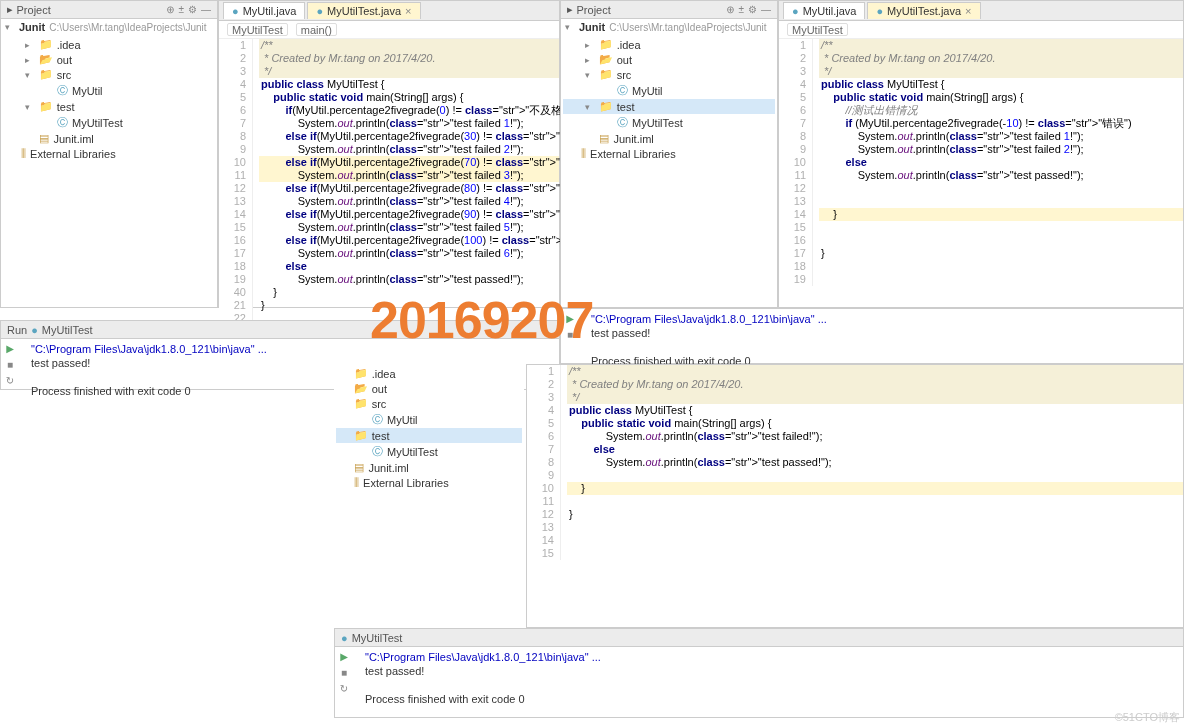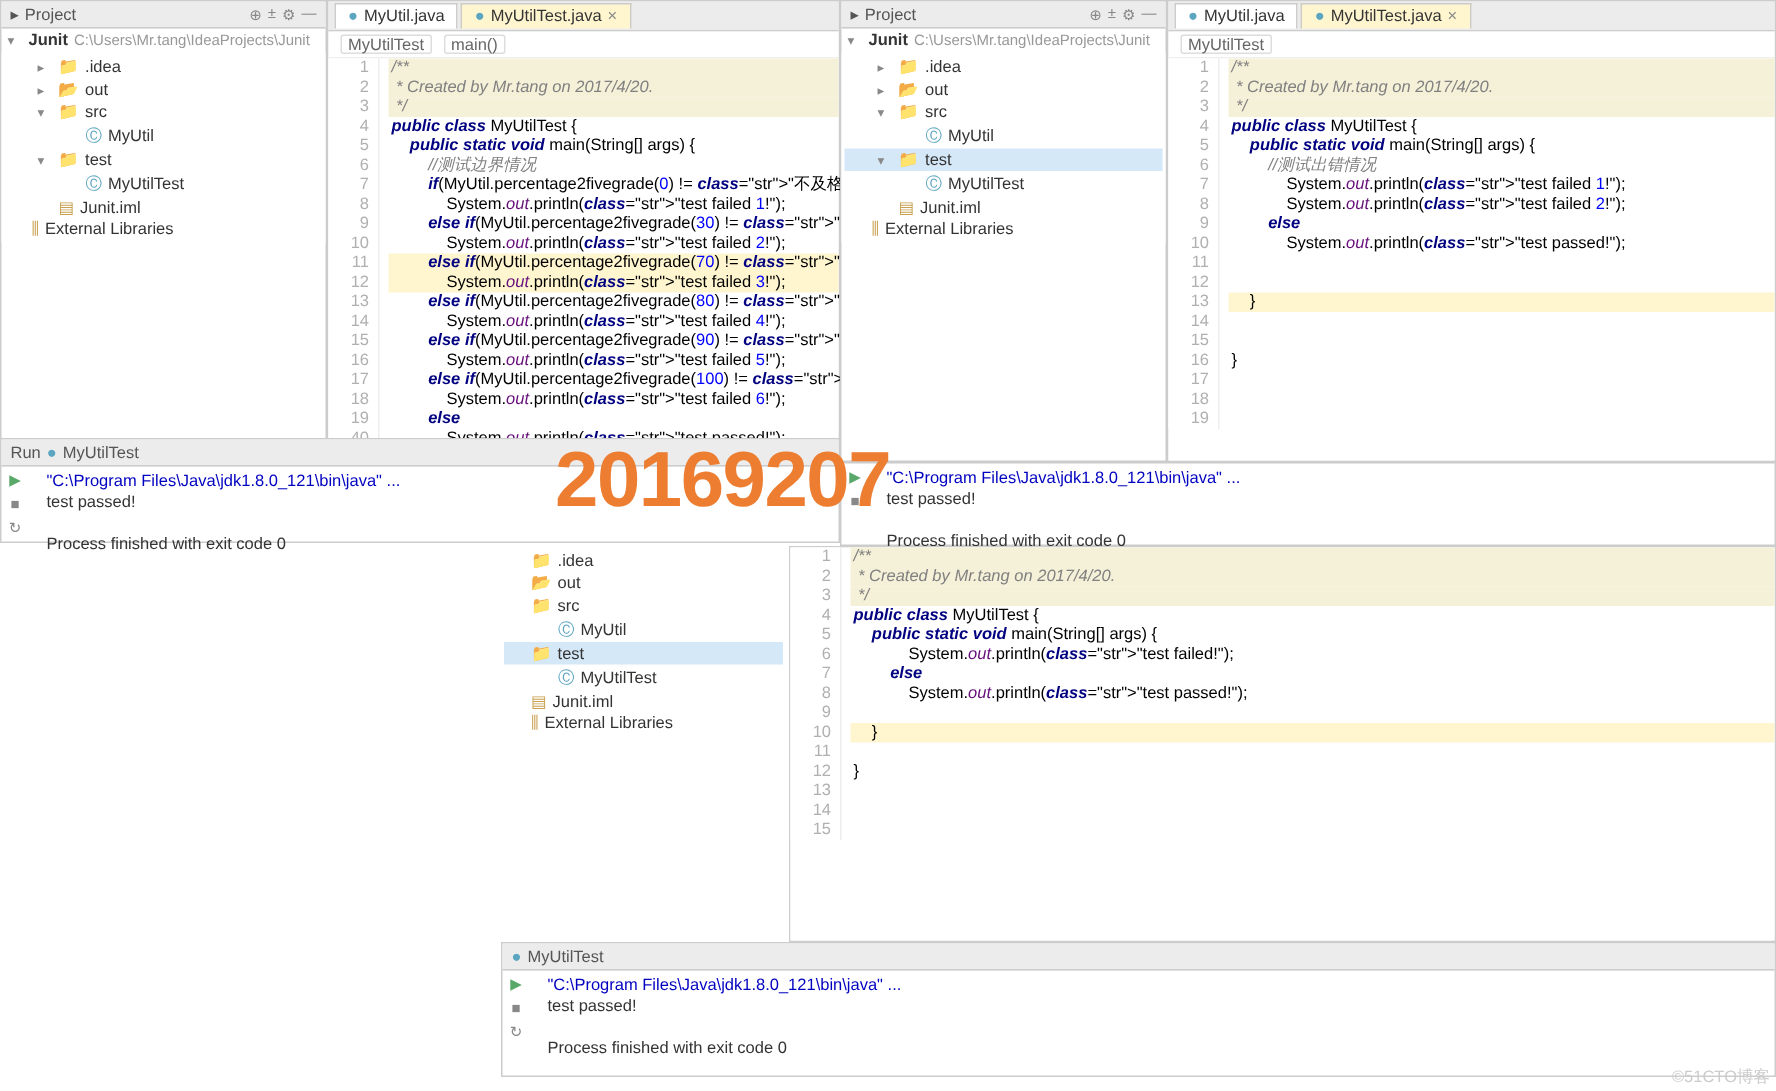--- a/index.html
+++ b/index.html
@@ -17,21 +17,21 @@
 .tree .indent { display: inline-block; width: 14px; }
 .chevron { width: 10px; display: inline-block; color: #888; font-size: 9px; }
 .path-hint { color: #999; font-size: 10px; }
 .editor { position: relative; font-family: "Consolas", monospace; font-size: 11px; line-height: 13px; background: #fff; }
 .gutter { position: absolute; left: 0; top: 0; width: 34px; text-align: right; color: #b0b0b0; background: #fff; border-right: 1px solid #eee; padding-right: 6px; }
 .gutter .ln { height: 13px; }
 .code { margin-left: 40px; padding-top: 0; }
 .code .line { height: 13px; white-space: pre; padding-left: 2px; }
 .code .line.cmt { background: #f5f0d8; color: #999; font-style: italic; }
 .code .line.hl { background: #fff6d0; }
-.kw { color: #000080; font-weight: bold; font-style: italic; }
+.kw { color: #000080; font-weight: bold; }
 .num { color: #0000ff; }
 .mtd { color: #000; }
 .cmt-txt { color: #808080; font-style: italic; }
 .fld { color: #660e7a; font-style: italic; }
 .tool-header { height: 18px; background: #ececec; border-bottom: 1px solid #ccc; padding: 1px 6px; font-size: 10px; color: #555; display: flex; align-items: center; gap: 4px; }
 .tool-icons { display: flex; gap: 4px; margin-left: auto; }
 .tool-icons span { color: #888; font-size: 10px; }
 .console { font-family: "Consolas", monospace; font-size: 11px; padding: 4px 8px 4px 30px; color: #333; position: relative; }
 .console .c-line { height: 14px; }
 .console .blue { color: #0000c0; }
@@ -154,21 +154,20 @@
         <div class="ln">40</div>
         <div class="ln">21</div>
         <div class="ln">22</div>
       </div>
       <div class="code">
         <div class="line cmt"><span class="cmt-txt">/**</span></div>
         <div class="line cmt"><span class="cmt-txt"> * Created by Mr.tang on 2017/4/20.</span></div>
         <div class="line cmt"><span class="cmt-txt"> */</span></div>
         <div class="line "><span class="kw">public</span> <span class="kw">class</span> MyUtilTest {</div>
         <div class="line ">    <span class="kw">public</span> <span class="kw">static</span> <span class="kw">void</span> main(String[] args) {</div>
-        <div class="line ">        <span class="cmt-txt">//测试边界情况</span></div>
         <div class="line ">        <span class="kw">if</span>(MyUtil.<span class="mtd">percentage2fivegrade</span>(<span class="num">0</span>) != <span <span="" class="kw">class</span>="str"&gt;"不及格")</div>
         <div class="line ">            System.<span class="fld">out</span>.<span class="mtd">println</span>(<span <span="" class="kw">class</span>="str"&gt;"test failed <span class="num">1</span>!");</div>
         <div class="line ">        <span class="kw">else</span> <span class="kw">if</span>(MyUtil.<span class="mtd">percentage2fivegrade</span>(<span class="num">30</span>) != <span <span="" class="kw">class</span>="str"&gt;"及格")</div>
         <div class="line ">            System.<span class="fld">out</span>.<span class="mtd">println</span>(<span <span="" class="kw">class</span>="str"&gt;"test failed <span class="num">2</span>!");</div>
         <div class="line hl">        <span class="kw">else</span> <span class="kw">if</span>(MyUtil.<span class="mtd">percentage2fivegrade</span>(<span class="num">70</span>) != <span <span="" class="kw">class</span>="str"&gt;"中等")</div>
         <div class="line hl">            System.<span class="fld">out</span>.<span class="mtd">println</span>(<span <span="" class="kw">class</span>="str"&gt;"test failed <span class="num">3</span>!");</div>
         <div class="line ">        <span class="kw">else</span> <span class="kw">if</span>(MyUtil.<span class="mtd">percentage2fivegrade</span>(<span class="num">80</span>) != <span <span="" class="kw">class</span>="str"&gt;"良好")</div>
         <div class="line ">            System.<span class="fld">out</span>.<span class="mtd">println</span>(<span <span="" class="kw">class</span>="str"&gt;"test failed <span class="num">4</span>!");</div>
         <div class="line ">        <span class="kw">else</span> <span class="kw">if</span>(MyUtil.<span class="mtd">percentage2fivegrade</span>(<span class="num">90</span>) != <span <span="" class="kw">class</span>="str"&gt;"优秀")</div>
         <div class="line ">            System.<span class="fld">out</span>.<span class="mtd">println</span>(<span <span="" class="kw">class</span>="str"&gt;"test failed <span class="num">5</span>!");</div>
@@ -288,36 +287,37 @@
         <div class="ln">18</div>
         <div class="ln">19</div>
       </div>
       <div class="code">
         <div class="line cmt"><span class="cmt-txt">/**</span></div>
         <div class="line cmt"><span class="cmt-txt"> * Created by Mr.tang on 2017/4/20.</span></div>
         <div class="line cmt"><span class="cmt-txt"> */</span></div>
         <div class="line "><span class="kw">public</span> <span class="kw">class</span> MyUtilTest {</div>
         <div class="line ">    <span class="kw">public</span> <span class="kw">static</span> <span class="kw">void</span> main(String[] args) {</div>
         <div class="line ">        <span class="cmt-txt">//测试出错情况</span></div>
+        <div class="line ">        <span class="kw">if</span> (MyUtil.<span class="mtd">percentage2fivegrade</span>(-<span class="num">10</span>) != <span <span="" class="kw">class</span>="str"&gt;"错误")</div>
         <div class="line ">            System.<span class="fld">out</span>.<span class="mtd">println</span>(<span <span="" class="kw">class</span>="str"&gt;"test failed <span class="num">1</span>!");</div>
         <div class="line ">            System.<span class="fld">out</span>.<span class="mtd">println</span>(<span <span="" class="kw">class</span>="str"&gt;"test failed <span class="num">2</span>!");</div>
         <div class="line ">        <span class="kw">else</span></div>
         <div class="line ">            System.<span class="fld">out</span>.<span class="mtd">println</span>(<span <span="" class="kw">class</span>="str"&gt;"test passed!");</div>
         <div class="line "></div>
         <div class="line "></div>
         <div class="line hl">    }</div>
         <div class="line "></div>
         <div class="line "></div>
         <div class="line ">}</div>
         <div class="line "></div>
       </div>
     </div>
 </div>
 
-<div class="panel" style="left:0;top:292px;width:560px;height:70px">
+<div class="panel" style="left:0;top:320px;width:560px;height:70px">
   <div class="tool-header">
     <span>Run</span>
     <span style="color:#5ba5c0">●</span>
     <span>MyUtilTest</span>
   </div>
   <div class="console" id="con-l">
     <div class="console-icons">
       <span style="color:#59a869">▶</span>
       <span>■</span>
       <span>↻</span>

